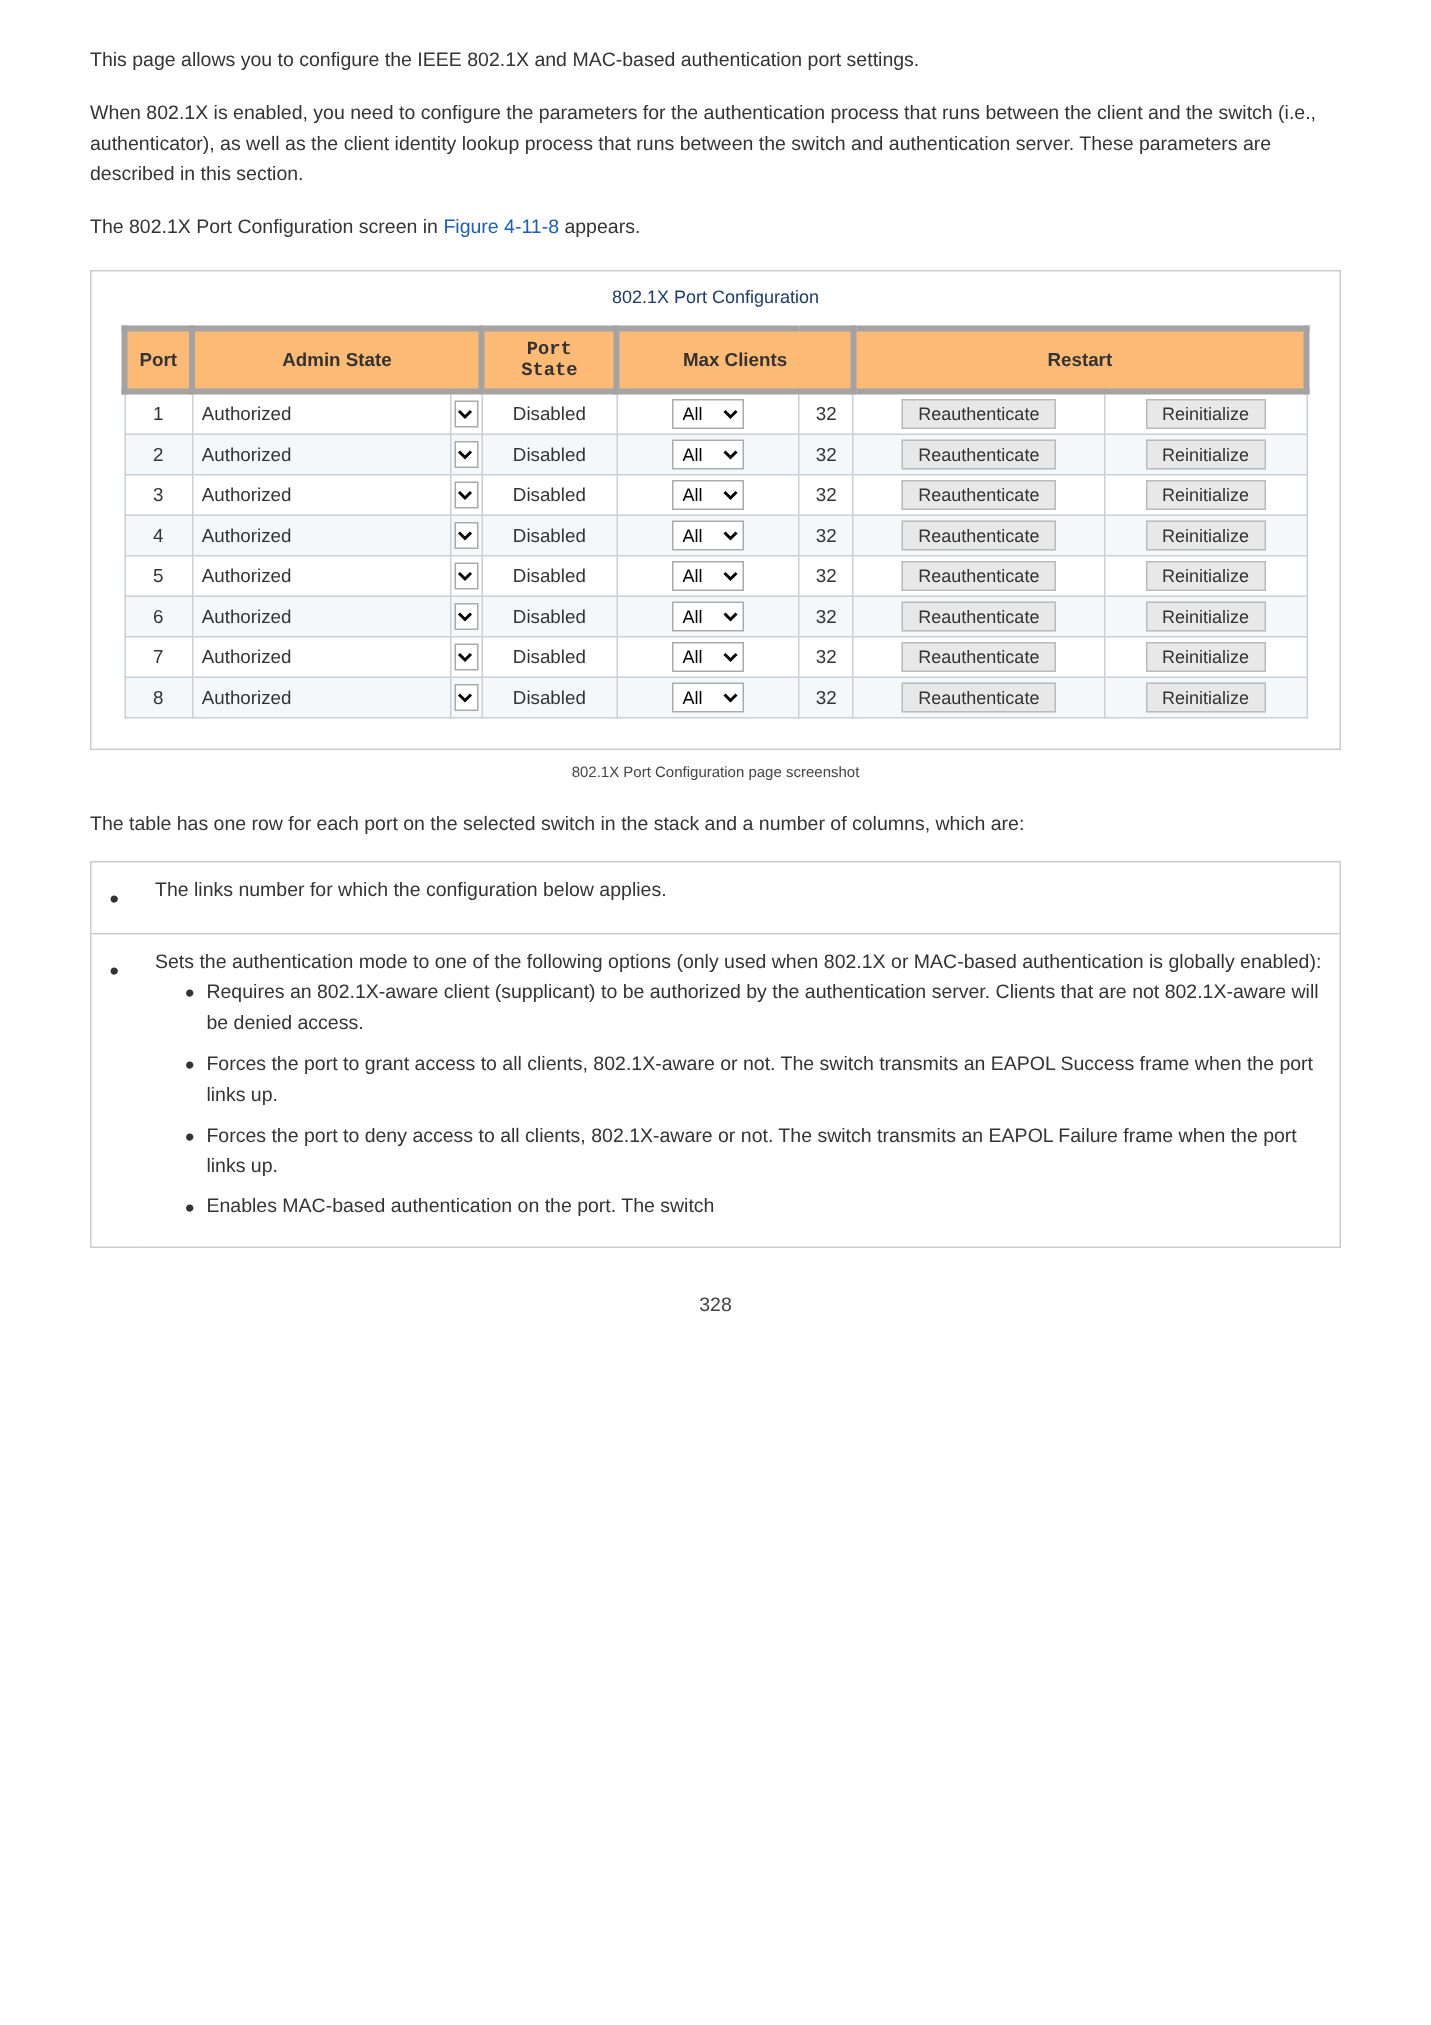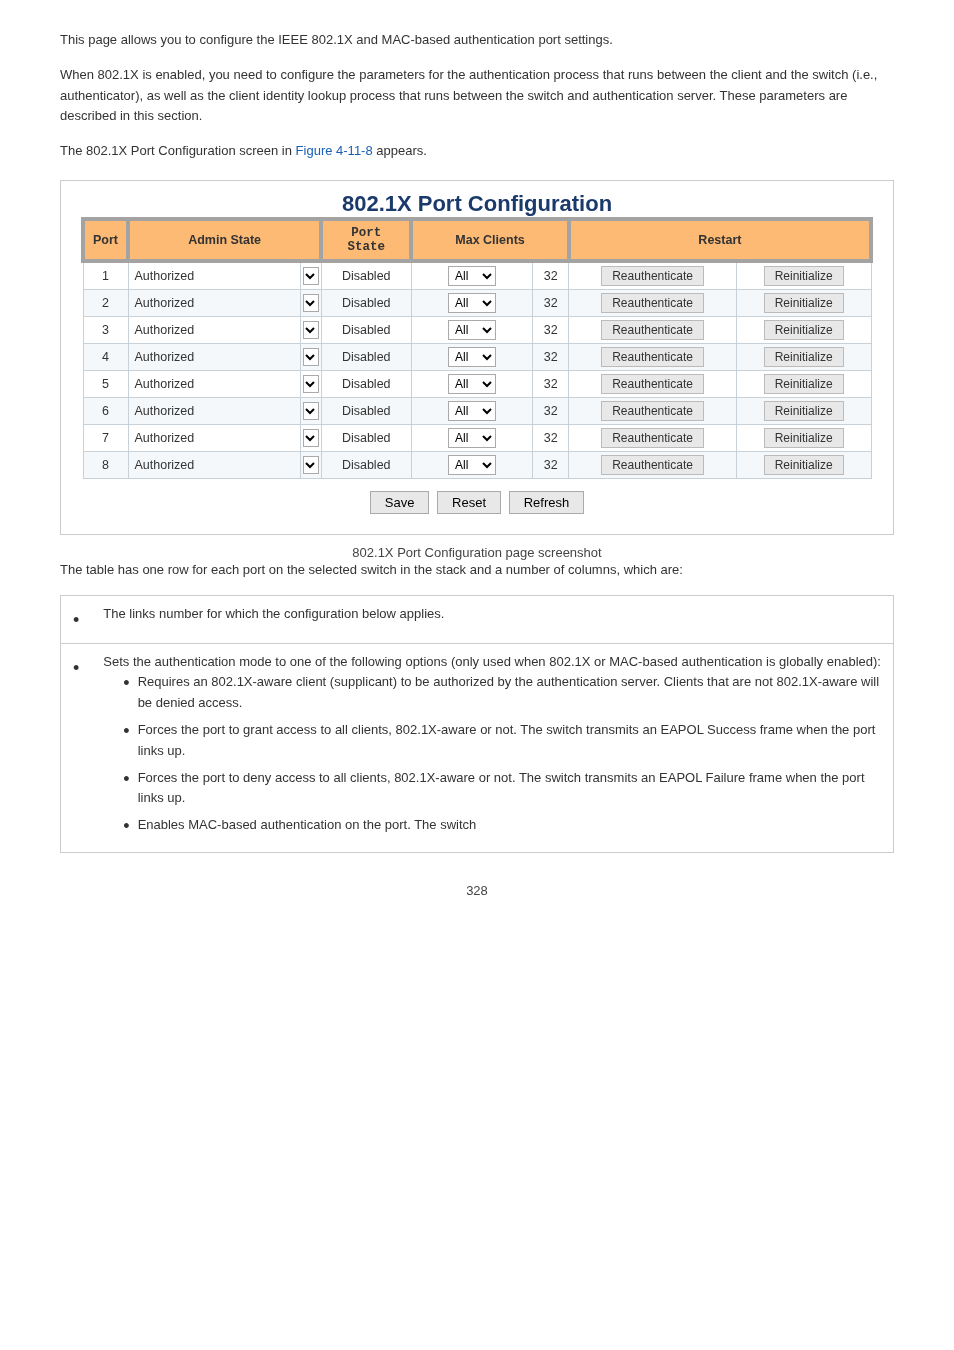--- a/index.html
+++ b/index.html
@@ -18,23 +18,24 @@
     .figure-ref {
       color: #1a5fb4;
     }
     .config-box {
       border: 1px solid #ccc;
       margin: 18px 0 10px 0;
       padding: 10px 20px 20px 20px;
     }
     .config-title {
       text-align: center;
-      font-size: 22px;
-      font-weight: bold;
+      font-size: 12px;
+      font-weight: normal;
       color: #1a3a6b;
+      margin-bottom: 12px;
     }
     .port-table {
       width: 100%;
       border-collapse: collapse;
       font-size: 12.5px;
     }
     .port-table th {
       background: #fdba74;
       border: 4px solid #a3a3a3;
       padding: 5px 8px;
@@ -88,23 +89,23 @@
     .action-btn {
       background: #e8e8e8;
       border: 1px solid #aaa;
       padding: 3px 14px;
       font-size: 13px;
       cursor: pointer;
       margin: 0 2px;
     }
     .caption {
       text-align: center;
-      font-size: 13px;
+      font-size: 10px;
       color: #444;
-      margin: 8px 0 0 0;
+      margin: 8px 0 18px 0;
     }
     .table-desc-text {
       margin-bottom: 14px;
       line-height: 1.6;
     }
     .desc-table {
       width: 100%;
       border-collapse: collapse;
       margin-top: 4px;
     }
@@ -247,25 +248,20 @@
           <td style="text-align: left; padding-left: 6px;">Authorized</td>
           <td style="width: 20px; padding: 2px;"><select style="width: 16px; height: 18px; font-size: 11px;"><option>Authorized</option><option>Unauthorized</option><option>Force Authorized</option></select></td>
           <td>Disabled</td>
           <td><select style="font-size: 12px; width: 48px;"><option>All</option></select></td>
           <td style="width: 36px;">32</td>
           <td><button class="restart-btn">Reauthenticate</button></td>
           <td><button class="restart-btn">Reinitialize</button></td>
         </tr>
       </tbody>
   </table>
-  <div class="action-row">
-    <button class="action-btn">Save</button>
-    <button class="action-btn">Reset</button>
-    <button class="action-btn">Refresh</button>
-  </div>
 </div>
 
 <div class="caption">802.1X Port Configuration page screenshot</div>
 
 <p class="table-desc-text">The table has one row for each port on the selected switch in the stack and a number of columns, which are:</p>
 
 <table class="desc-table">
   <tbody>
     <tr>
       <td class="bullet-col">•</td>

